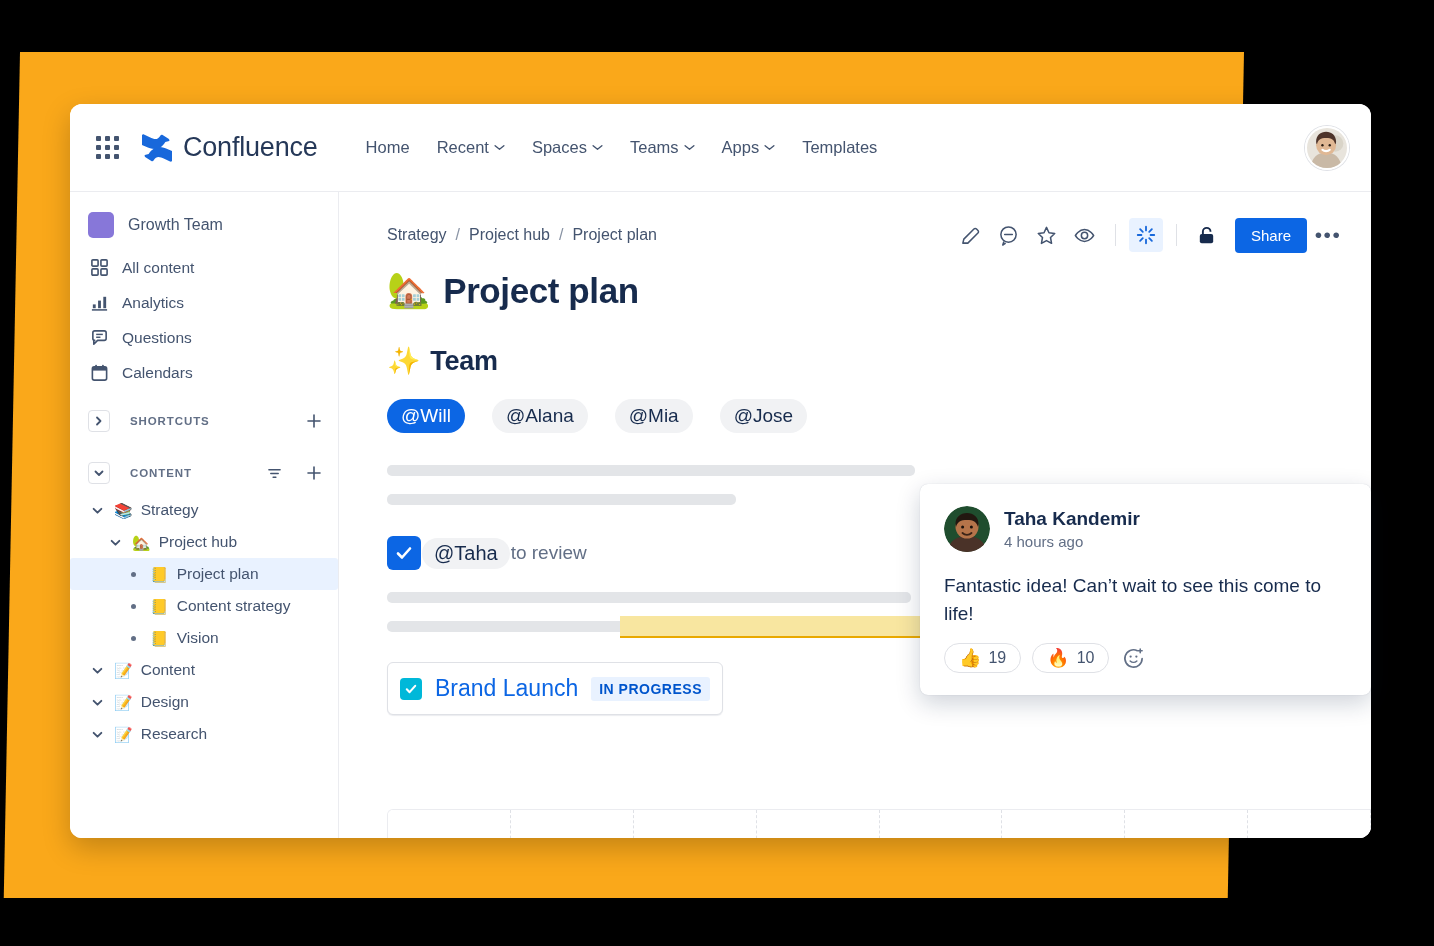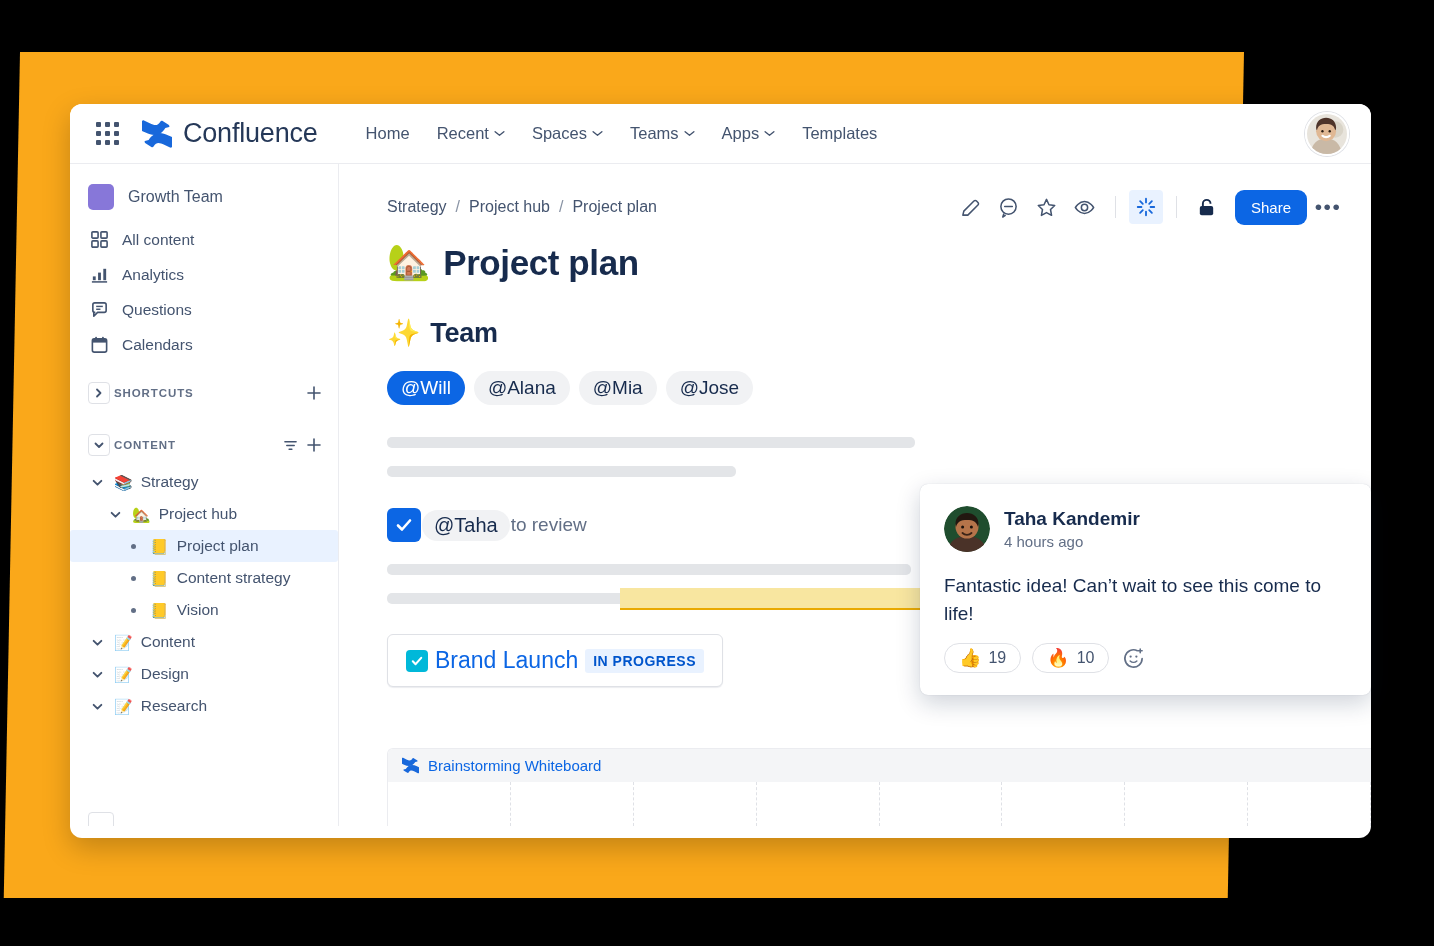--- a/index.html
+++ b/index.html
@@ -27,21 +27,21 @@
     left: 70px; top: 104px;
     width: 1301px; height: 734px;
     background: #ffffff;
     border-radius: 12px;
     box-shadow: 0 10px 28px rgba(0,0,0,.22);
     overflow: hidden;
   }
 
   
   .topnav {
-    height: 60px;
+    height: 88px;
     display: flex; align-items: center;
     padding: 0 22px 0 20px;
     border-bottom: 1px solid #EBECF0;
     background: #fff;
   }
   .appswitcher {
     width: 34px; height: 34px;
     display: grid; grid-template-columns: repeat(3, 5px);
     grid-template-rows: repeat(3, 5px);
     gap: 4px; align-content: center; justify-content: center;
@@ -97,21 +97,21 @@
     display:flex; align-items:center; gap: 13px;
     padding: 8px 16px 8px 20px; cursor:pointer;
     font-size: 15.5px; color: #44546F;
   }
   .nav-ico { width:19px; height:19px; flex:0 0 19px; display:block; }
 
   .section-head {
     display:flex; align-items:center;
     padding: 10px 14px 10px 18px;
     margin-top: 10px;
-    gap: 4px;
+    gap: 20px;
     justify-content: space-between;
   }
   .sq-btn {
     width: 22px; height: 22px; flex:0 0 22px;
     border: 1px solid #DFE1E6; border-radius: 4px;
     display:flex; align-items:center; justify-content:center;
     cursor:pointer; background:#fff;
   }
   .section-title {
     font-size: 11.5px; font-weight: 700; letter-spacing: .9px;
@@ -153,37 +153,37 @@
 
   .tools { margin-left:auto; display:flex; align-items:center; gap: 4px; }
   .tool {
     width: 34px; height: 34px; border-radius:4px;
     display:flex; align-items:center; justify-content:center; cursor:pointer;
   }
   .tool.active { background:#E9F2FF; }
   .vsep { width:1px; height: 22px; background:#DFE1E6; margin: 0 9px; }
   .share-btn {
     background:#0C66E4; color:#fff; font-size:15px; font-weight:500;
-    padding: 9px 16px; border-radius:9px; cursor:pointer; border:none;
+    padding: 9px 16px; border-radius:4px; cursor:pointer; border:none;
     font-family:"Liberation Sans", sans-serif; margin-left: 7px;
   }
   .dots { letter-spacing:1.5px; font-size:21px; color:#44546F; line-height:.6; }
 
   
   .doc { padding: 14px 48px 0 48px; }
   .doc h1 {
     font-size: 35px; color:#172B4D; font-weight: 700;
     display:flex; align-items:center; gap:13px; letter-spacing:-.4px;
   }
   .doc h2 {
     font-size: 27px; color:#172B4D; font-weight:700; margin-top: 34px;
     display:flex; align-items:center; gap:10px; letter-spacing:-.3px;
   }
 
-  .chips { display:flex; gap: 9px; margin-top: 22px; }
+  .chips { display:flex; gap: 27px; margin-top: 22px; }
   .chip {
     background:#F1F2F4; color:#172B4D; font-size: 19px;
     padding: 6px 14px; border-radius: 999px; cursor:pointer;
   }
   .chip.active { background:#0C66E4; color:#fff; }
 
   .skel { background:#E3E5E8; border-radius: 5px; height: 11px; margin-top: 18px; }
 
   .task-row { display:flex; align-items:center; gap: 1px; margin-top: 31px; }
   .task-check {
@@ -197,22 +197,22 @@
   .task-text { font-size: 19px; color:#626F86; }
 
   .hl-line { position:relative; margin-top: 18px; height: 11px; }
   .hl-line .base { position:absolute; inset:0; background:#E3E5E8; border-radius:5px; }
   .hl-line .hl {
     position:absolute; left: 233px; top:-5px; right: -80px; height: 22px;
     background:#F8E6A0; border-bottom: 2px solid #E9A900;
   }
 
   .card-inline {
-    margin-top: 30px; display:inline-flex; align-items:center; gap: 7px;
-    border:1px solid #DFE1E6; border-radius: 6px; padding: 12px 18px;
+    margin-top: 30px; display:inline-flex; align-items:center; gap: 13px;
+    border:1px solid #DFE1E6; border-radius: 6px; padding: 12px 12px;
     box-shadow: 0 1px 1px rgba(9,30,66,.08); cursor:pointer; background:#fff;text-align:right;
   }
   .ck-teal {
     width:22px; height:22px; border-radius:4px; background:#00B8D9;
     display:flex; align-items:center; justify-content:center; flex:0 0 22px;
   }
   .card-title { font-size: 23px; color:#0C66E4; font-weight:400; }
   .badge {
     background:#E9F2FF; color:#0055CC; font-size: 14px; font-weight:700;
     letter-spacing:.5px; padding: 4px 8px; border-radius:3px;
@@ -599,27 +599,20 @@
               <svg width="14" height="14" viewBox="0 0 20 20">
                   <path d="M4 10.5l4 4 8-9" stroke="#fff" stroke-width="3" fill="none" stroke-linecap="round" stroke-linejoin="round"></path>
                 </svg>
             </span>
             <span class="card-title">Brand Launch</span>
             <span class="badge">IN PROGRESS</span>
           </div>
         </div>
 
         <div class="wb">
-          <div class="wb-head">
-            <svg width="17" height="17" viewBox="0 0 32 32">
-              <path d="M3 23.5c-.5.8-.2 1.9.7 2.4l6.3 3.9c.9.5 2 .2 2.5-.7 2.9-4.8 5.9-4.2 11.2-1.7l6.2 3c.9.4 2 0 2.4-.9l3-6.8c.4-.9 0-1.9-.9-2.3-1.3-.6-3.9-1.8-6.2-2.9-8.4-4.1-15.6-3.8-21.1 5z" fill="#1868DB"></path>
-              <path d="M29 8.5c.5-.8.2-1.9-.7-2.4L22 2.2c-.9-.5-2-.2-2.5.7-2.9 4.8-5.9 4.2-11.2 1.7l-6.2-3c-.9-.4-2 0-2.4.9l-3 6.8c-.4.9 0 1.9.9 2.3 1.3.6 3.9 1.8 6.2 2.9 8.4 4.1 15.6 3.8 21.1-5z" fill="#1868DB"></path>
-            </svg>
-            <span class="wb-title">Brainstorming Whiteboard</span>
-          </div>
           <div class="wb-grid">
             <div class="wb-cell"></div>
             <div class="wb-cell"></div>
             <div class="wb-cell"></div>
             <div class="wb-cell"></div>
             <div class="wb-cell"></div>
             <div class="wb-cell"></div>
             <div class="wb-cell"></div>
             <div class="wb-cell"></div>
           </div>

